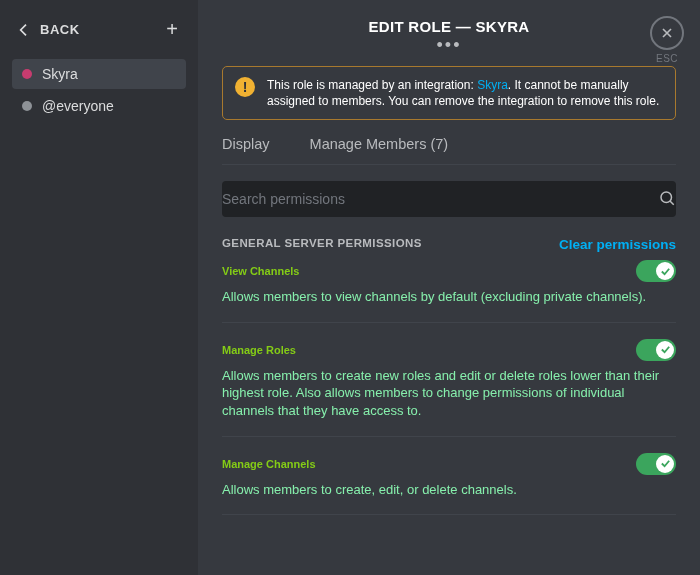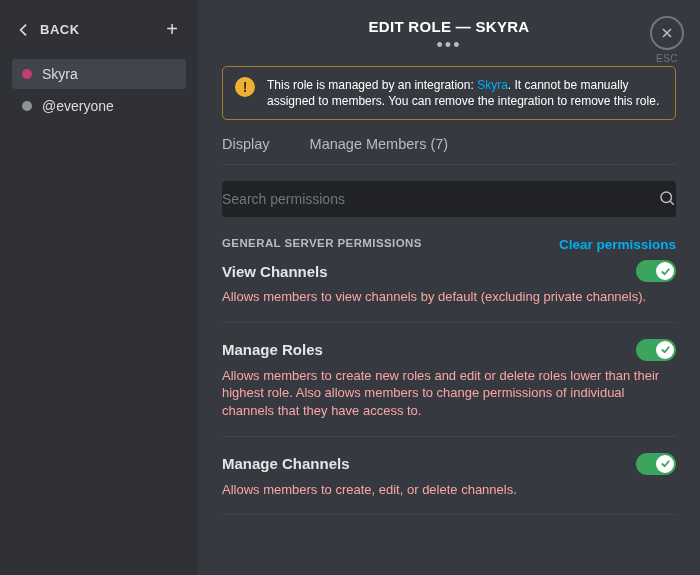--- a/index.html
+++ b/index.html
@@ -163,22 +163,22 @@
     padding: 0 0 16px 0;
     border-bottom: 1px solid #40444b;
     margin-bottom: 16px;
   }
   .perm-row {
     display: flex;
     justify-content: space-between;
     align-items: center;
     margin-bottom: 6px;
   }
-  .perm-title { color: #e5e5e5; font-weight: 600; font-size: 15px; }
-  .perm-desc { color: #fca5a5; font-size: 13px; line-height: 1.35; }
+  .perm-title { color: #84cc16; font-weight: 600; font-size: 11px; }
+  .perm-desc { color: #86efac; font-size: 13px; line-height: 1.35; }
   .toggle {
     width: 40px; height: 22px;
     background: #3ba55d;
     border-radius: 11px;
     position: relative;
     cursor: pointer;
     flex-shrink: 0;
   }
   .toggle .knob {
     position: absolute;

